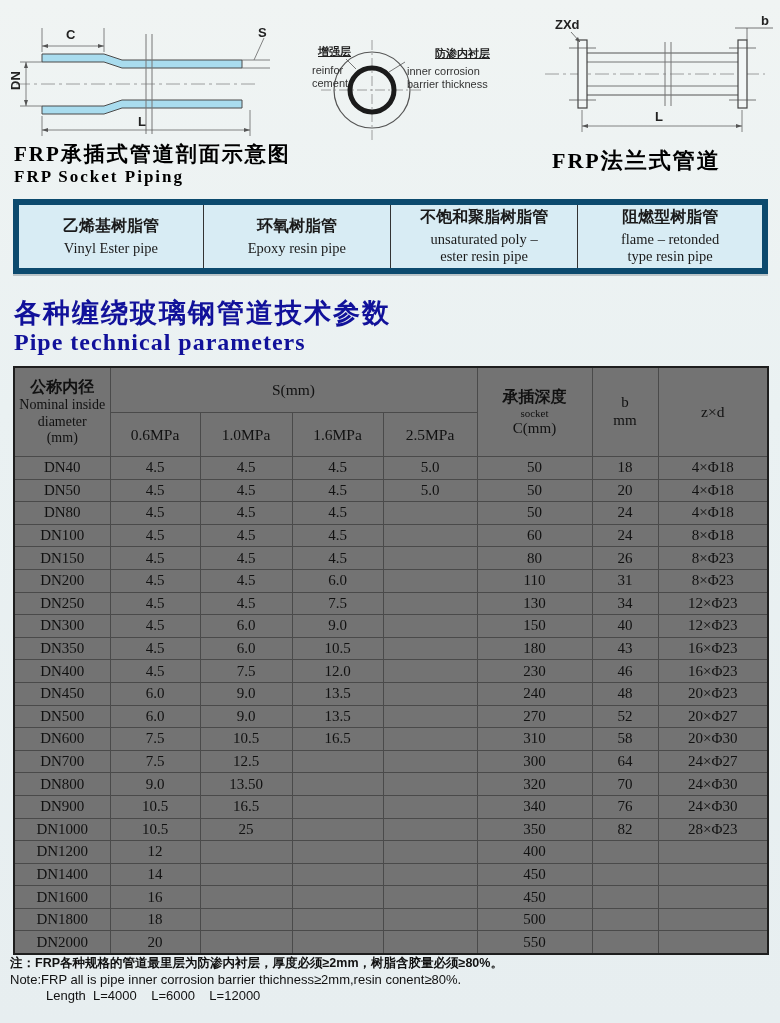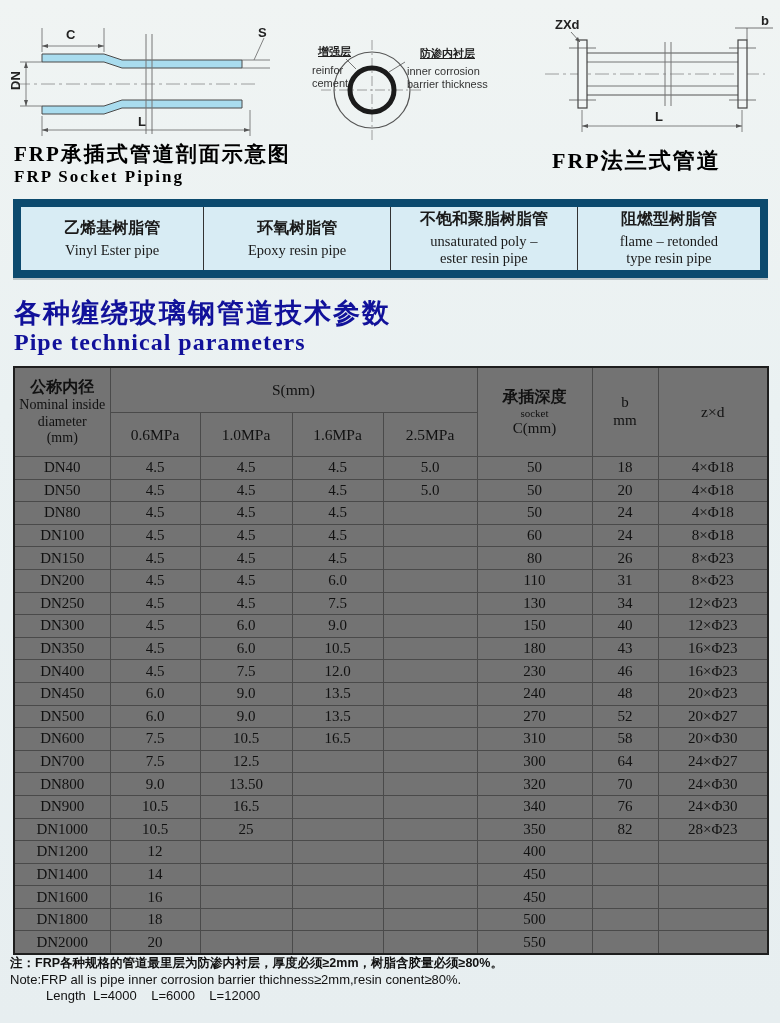--- a/index.html
+++ b/index.html
@@ -13,21 +13,21 @@
           font-size:13px;font-weight:bold;color:#222;line-height:1;}
   .dlabel.small{font-size:11px;font-weight:normal;color:#333;line-height:1.2;}
   .dlabel.zh{font-size:11px;text-decoration:underline;font-weight:bold;}
   .rot{transform:rotate(-90deg);transform-origin:center;}
   .dtitle{position:absolute;color:#000000;font-family:"Liberation Serif",serif;}
   .dtitle .zh{font-size:21px;font-weight:bold;letter-spacing:2px;line-height:1.1;}
   .dtitle .en{font-size:17px;font-weight:bold;letter-spacing:2px;line-height:1.35;}
   
   .ptypes{position:absolute;left:13px;top:199px;width:755px;height:48px;
           border-collapse:collapse;table-layout:fixed;background:#d8ecf4;
-          border:8px solid #0c4a6e;box-shadow:0 2px 0 rgba(40,60,70,.25);}
+          border:6px solid #0c4a6e;box-shadow:0 2px 0 rgba(40,60,70,.25);}
   .ptypes td{border:1.5px solid #333;text-align:center;vertical-align:middle;padding:2px 2px;}
   .ptypes .tzh{font-size:16px;font-weight:bold;font-family:"Liberation Sans",sans-serif;margin-bottom:3px;}
   .ptypes .ten{font-size:14.5px;font-family:"Liberation Serif",serif;line-height:1.2;}
   
   .stitle{position:absolute;left:14px;color:#11119a;font-family:"Liberation Serif",serif;}
   .stitle.zh{top:295px;font-size:27px;font-weight:bold;letter-spacing:2px;}
   .stitle.en{top:329px;font-size:24px;font-weight:bold;letter-spacing:1px;}
   
   .main{position:absolute;left:13px;top:366px;width:755px;border-collapse:collapse;
         table-layout:fixed;background:#737373;border:2px solid #1e1e1e;}
@@ -97,21 +97,21 @@
     <line x1="29" y1="68" x2="131" y2="68" stroke="#888" stroke-width="0.8" stroke-dasharray="10 3 2 3"></line>
     <line x1="80" y1="18" x2="80" y2="118" stroke="#888" stroke-width="0.8" stroke-dasharray="10 3 2 3"></line>
     <circle cx="80" cy="68" r="38" fill="none" stroke="#555" stroke-width="1.2"></circle>
     <circle cx="80" cy="68" r="22" fill="none" stroke="#1b1b1b" stroke-width="5"></circle>
     <line x1="54" y1="37" x2="64" y2="47" stroke="#555" stroke-width="0.8"></line>
     <line x1="113" y1="40" x2="97" y2="50" stroke="#555" stroke-width="0.8"></line>
   </svg>
   <span class="dlabel zh" style="left:26px;top:24px;">增强层</span>
   <span class="dlabel small" style="left:20px;top:42px;white-space:pre;">reinfor
 cement</span>
-  <span class="dlabel zh" style="left:112px;top:26px;padding-left:16px;">防渗内衬层</span>
+  <span class="dlabel zh" style="left:127px;top:26px;padding-left:16px;">防渗内衬层</span>
   <span class="dlabel small" style="left:115px;top:43px;white-space:pre;">inner corrosion
 barrier thickness</span>
 </div>
 
 <div class="diagram" style="left:535px;top:6px;width:240px;height:140px;">
   <svg width="240" height="140" viewBox="0 0 240 140">
 
     <line x1="10" y1="68" x2="230" y2="68" stroke="#888" stroke-width="0.8" stroke-dasharray="14 4 3 4"></line>
 
     <line x1="52" y1="47" x2="203" y2="47" stroke="#555" stroke-width="1"></line>

